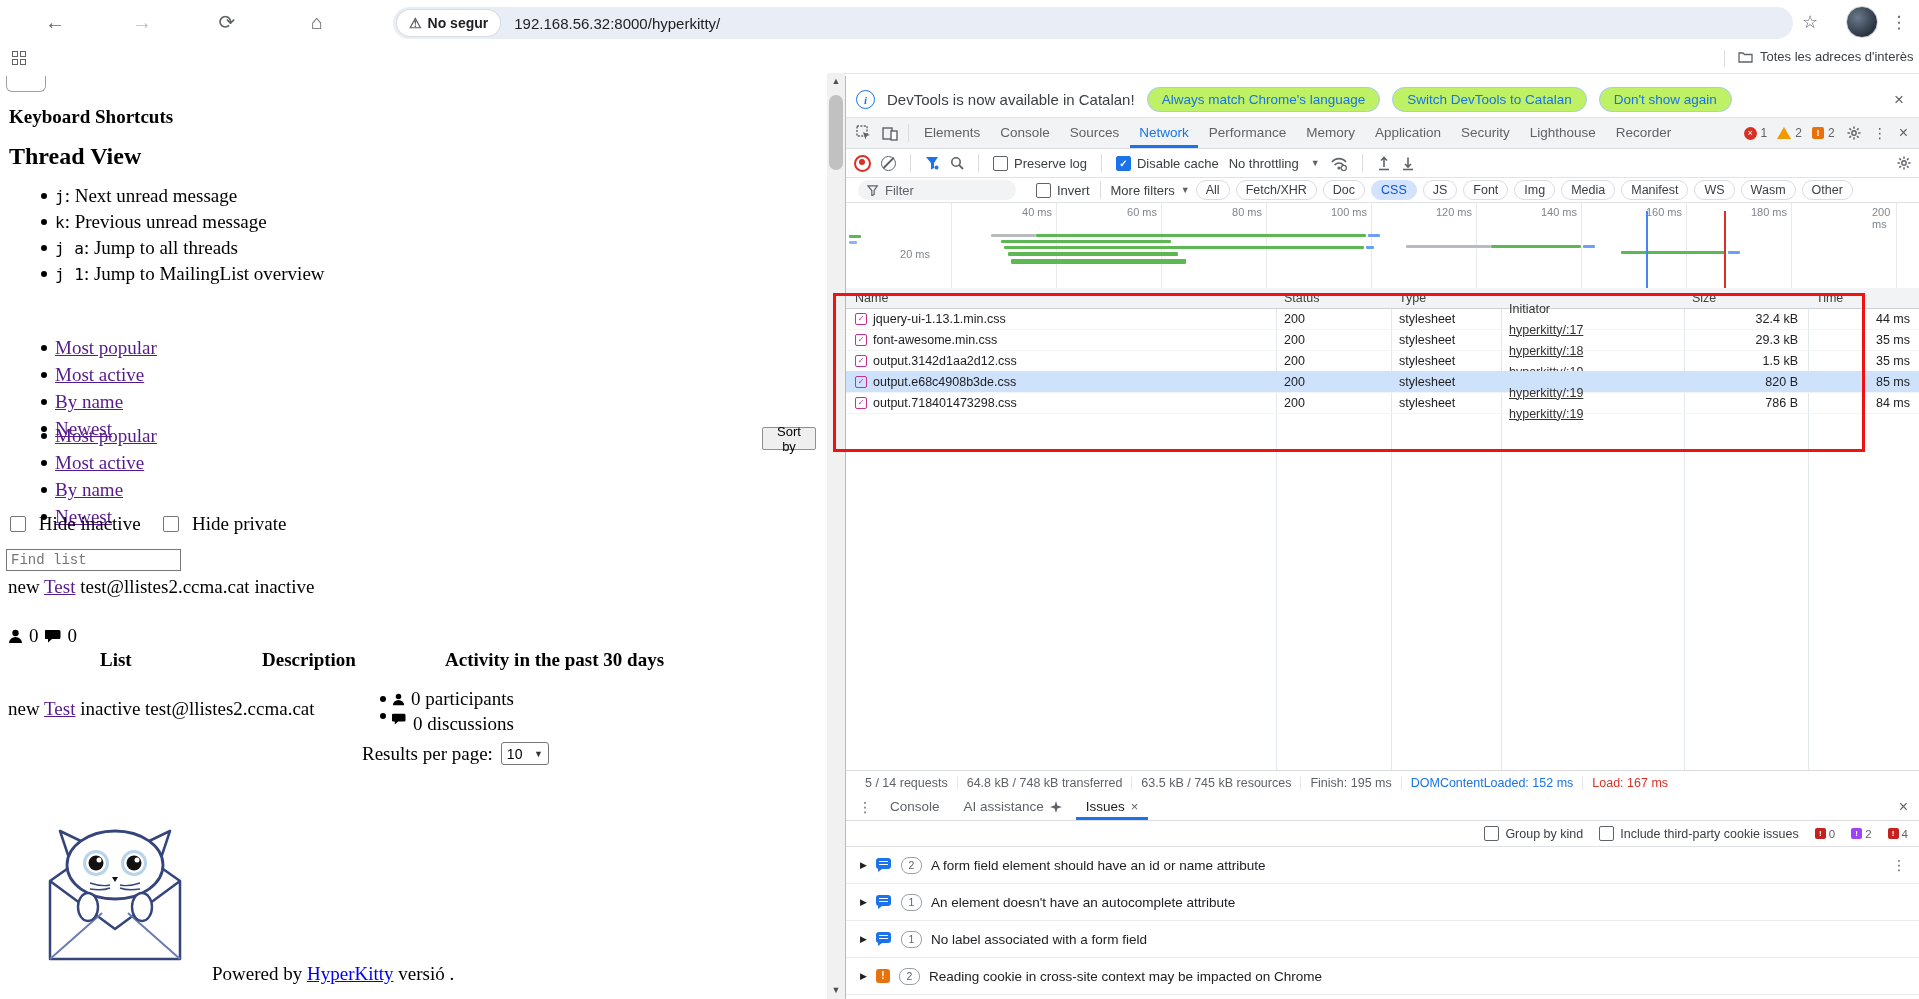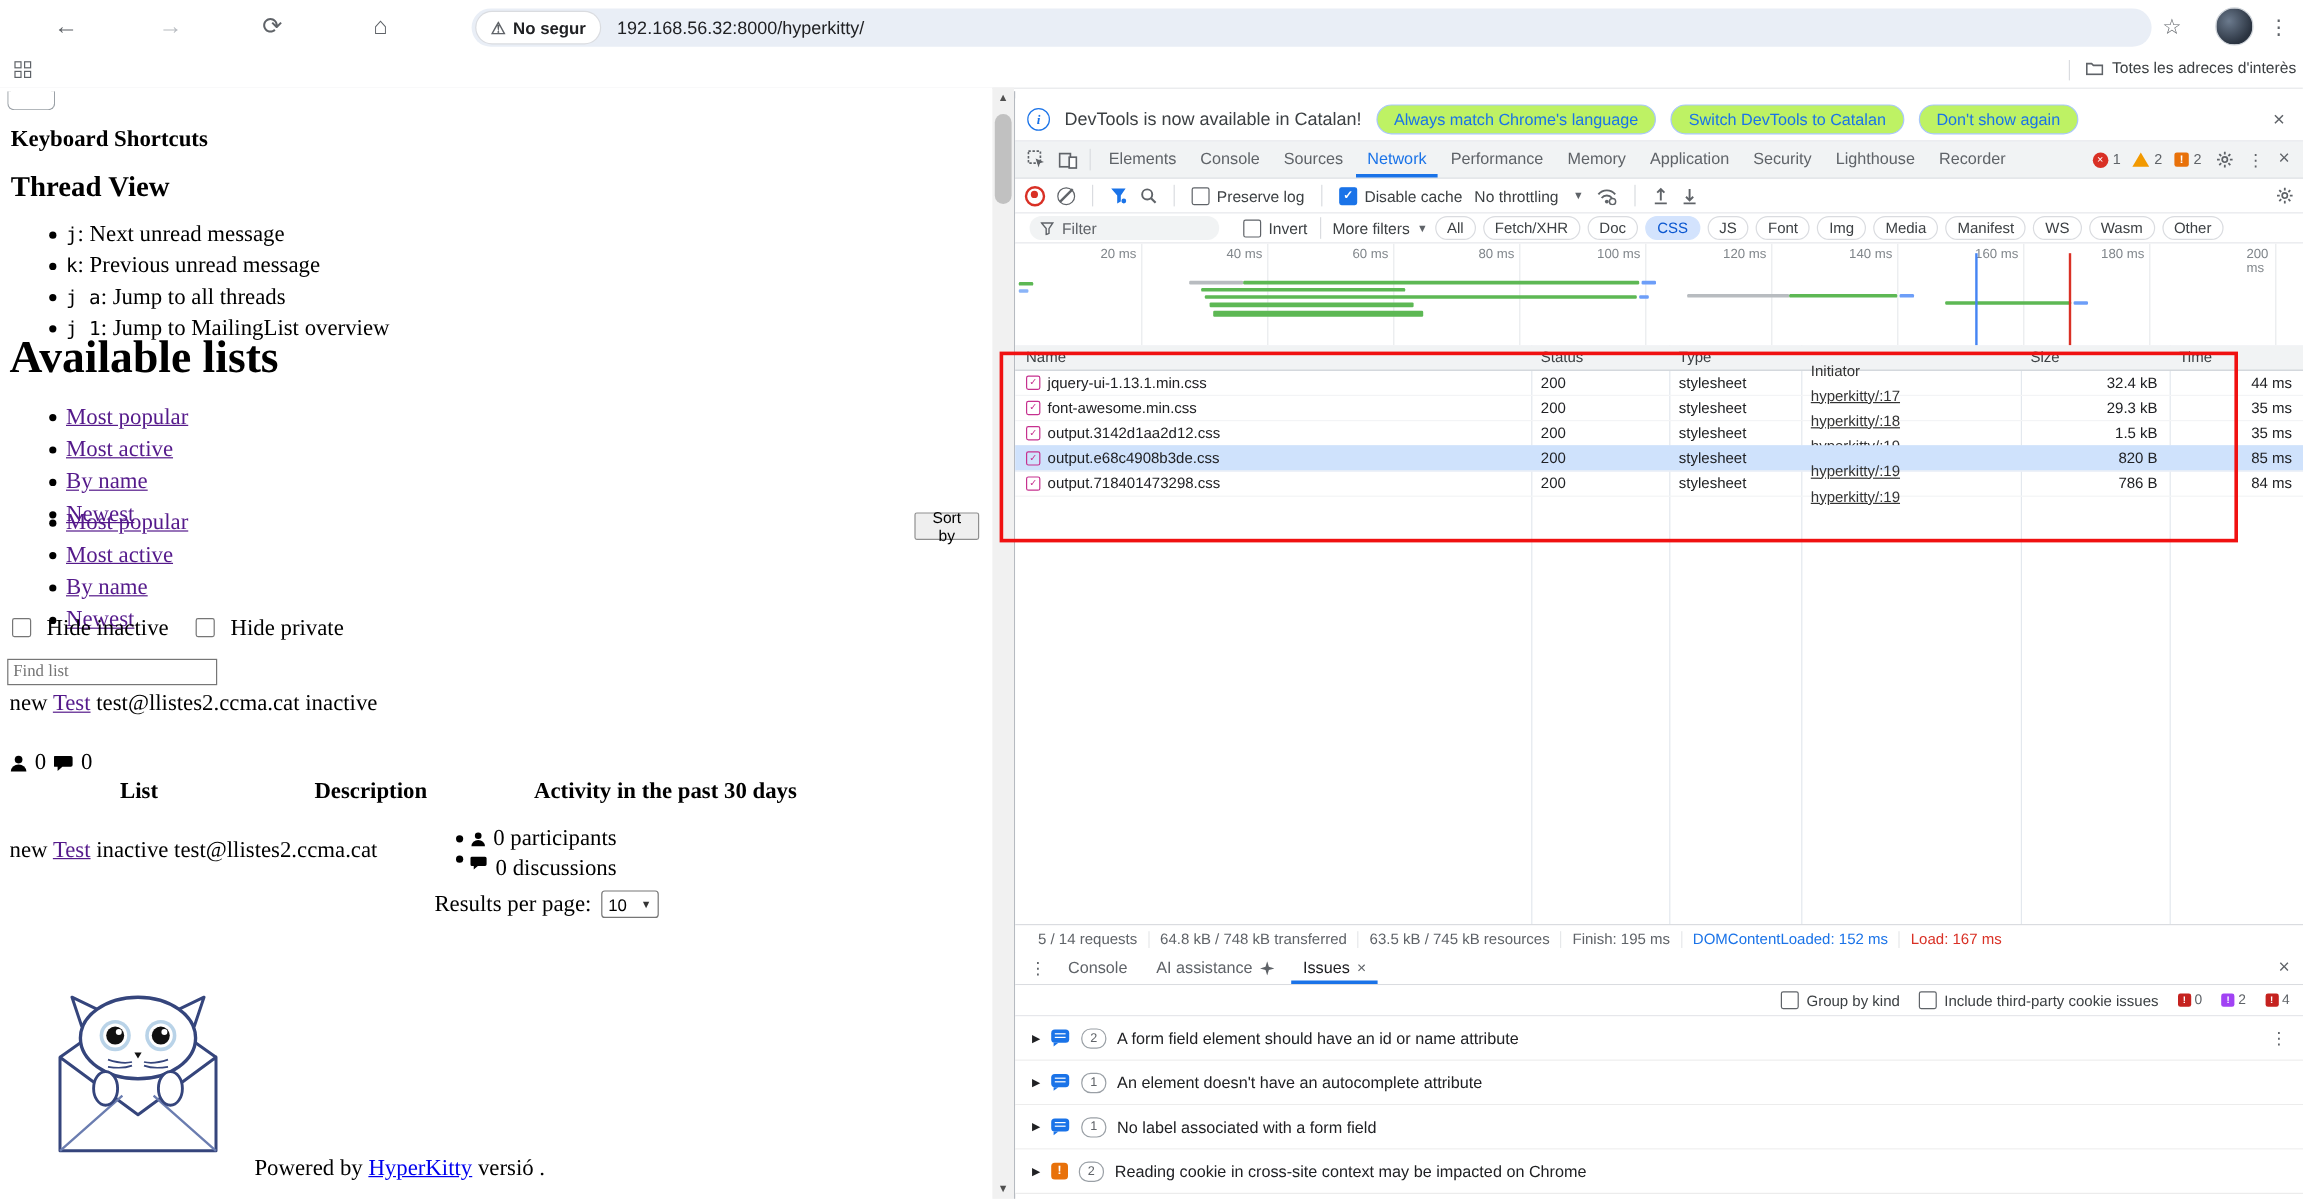--- a/index.html
+++ b/index.html
@@ -26,21 +26,21 @@
     font-family:"Liberation Serif",serif;font-size:19px;color:#000;}
   .frag-btn{left:6px;top:3px;width:38px;height:15px;border:1px solid #9aa0a6;border-radius:0 0 6px 6px;border-top:none;background:#fff;}
   .ph3{font-weight:bold;font-size:19px;}
   .ph2{font-weight:bold;font-size:24px;}
   .ph1{font-weight:bold;font-size:38px;}
   .bullet{position:absolute;width:6px;height:6px;border-radius:50%;background:#000;}
   .key{font-family:"DejaVu Sans Mono",monospace;font-size:16px;}
   a.plink{color:#551a8b;text-decoration:underline;}
   a.blink{color:#0000ee;text-decoration:underline;}
   .cb{display:inline-block;width:14px;height:14px;border:1px solid #767676;border-radius:2px;background:#fff;vertical-align:-2px;}
-  .findinput{width:175px;height:22px;border:1px solid #767676;font-family:Liberation Serif, serif;
+  .findinput{width:175px;height:22px;border:1px solid #767676;font-family:Liberation Mono, monospace;
     font-size:14px;color:#202124;padding:0 4px;box-sizing:border-box;}
   .findinput::placeholder{color:#757575;}
   .selbox{display:inline-flex;align-items:center;justify-content:space-between;width:48px;height:23px;border:1px solid #767676;
     border-radius:3px;background:#fff;font-family:"Liberation Sans",sans-serif;font-size:14px;padding:0 5px;box-sizing:border-box;}
   .sortby{left:762px;top:354px;width:54px;height:23px;background:#efefef;border:1px solid #8f8f8f;border-radius:2px;
     font-family:"Liberation Sans",sans-serif;font-size:13px;display:flex;align-items:center;justify-content:center;color:#000;}
   .logo-word{font-family:"Liberation Sans",sans-serif;font-weight:bold;font-size:36px;letter-spacing:3px;color:#4b8cc9;
     text-shadow:1px 1px 0 #2f4e79;}
   
   .lsb{left:827px;top:73px;width:18px;height:926px;background:#f1f1f1;}
@@ -168,21 +168,20 @@
   <div class="abs ph3" style="left:9px;top:33px;">Keyboard Shortcuts</div>
   <div class="abs ph2" style="left:9px;top:70px;">Thread View</div>
 
   <div class="abs" style="left:0;top:112px;">
     <div style="margin:0 0 4px 55px;"><span class="bullet" style="margin:8px 0 0 -14px;"></span><span class="key">j</span><span>: Next unread message</span></div>
     <div style="margin:0 0 4px 55px;"><span class="bullet" style="margin:8px 0 0 -14px;"></span><span class="key">k</span><span>: Previous unread message</span></div>
     <div style="margin:0 0 4px 55px;"><span class="bullet" style="margin:8px 0 0 -14px;"></span><span class="key">j a</span><span>: Jump to all threads</span></div>
     <div style="margin:0 0 4px 55px;"><span class="bullet" style="margin:8px 0 0 -14px;"></span><span class="key">j 1</span><span>: Jump to MailingList overview</span></div>
   </div>
 
-  <div class="abs ph1" style="left:8px;top:203px;">Available lists</div>
 
   <div class="abs" style="left:0;top:264px;">
     <div style="margin:0 0 5px 55px;"><span class="bullet" style="margin:8px 0 0 -14px;"></span><a class="plink" href="#">Most popular</a></div>
     <div style="margin:0 0 5px 55px;"><span class="bullet" style="margin:8px 0 0 -14px;"></span><a class="plink" href="#">Most active</a></div>
     <div style="margin:0 0 5px 55px;"><span class="bullet" style="margin:8px 0 0 -14px;"></span><a class="plink" href="#">By name</a></div>
     <div style="margin:0 0 5px 55px;"><span class="bullet" style="margin:8px 0 0 -14px;"></span><a class="plink" href="#">Newest</a></div>
   </div>
 
   <div class="abs" style="left:0;top:352px;">
     <div style="margin:0 0 5px 55px;"><span class="bullet" style="margin:8px 0 0 -14px;"></span><a class="plink" href="#">Most popular</a></div>
@@ -406,21 +405,21 @@
     <span class="chip">Img</span>
     <span class="chip">Media</span>
     <span class="chip">Manifest</span>
     <span class="chip">WS</span>
     <span class="chip">Wasm</span>
     <span class="chip">Other</span>
   </div>
 
   <div class="abs dt-overview">
       <div class="gridline" style="left: 105px;"></div>
-      <span class="tick-label" style="left: 105px;">20 ms</span>
+      <span class="tick-label" style="left: 88px; margin-top: 42px;">20 ms</span>
       <div class="gridline" style="left: 210px;"></div>
       <span class="tick-label" style="left: 210px;">40 ms</span>
       <div class="gridline" style="left: 315px;"></div>
       <span class="tick-label" style="left: 315px;">60 ms</span>
       <div class="gridline" style="left: 420px;"></div>
       <span class="tick-label" style="left: 420px;">80 ms</span>
       <div class="gridline" style="left: 525px;"></div>
       <span class="tick-label" style="left: 525px;">100 ms</span>
       <div class="gridline" style="left: 630px;"></div>
       <span class="tick-label" style="left: 630px;">120 ms</span>

